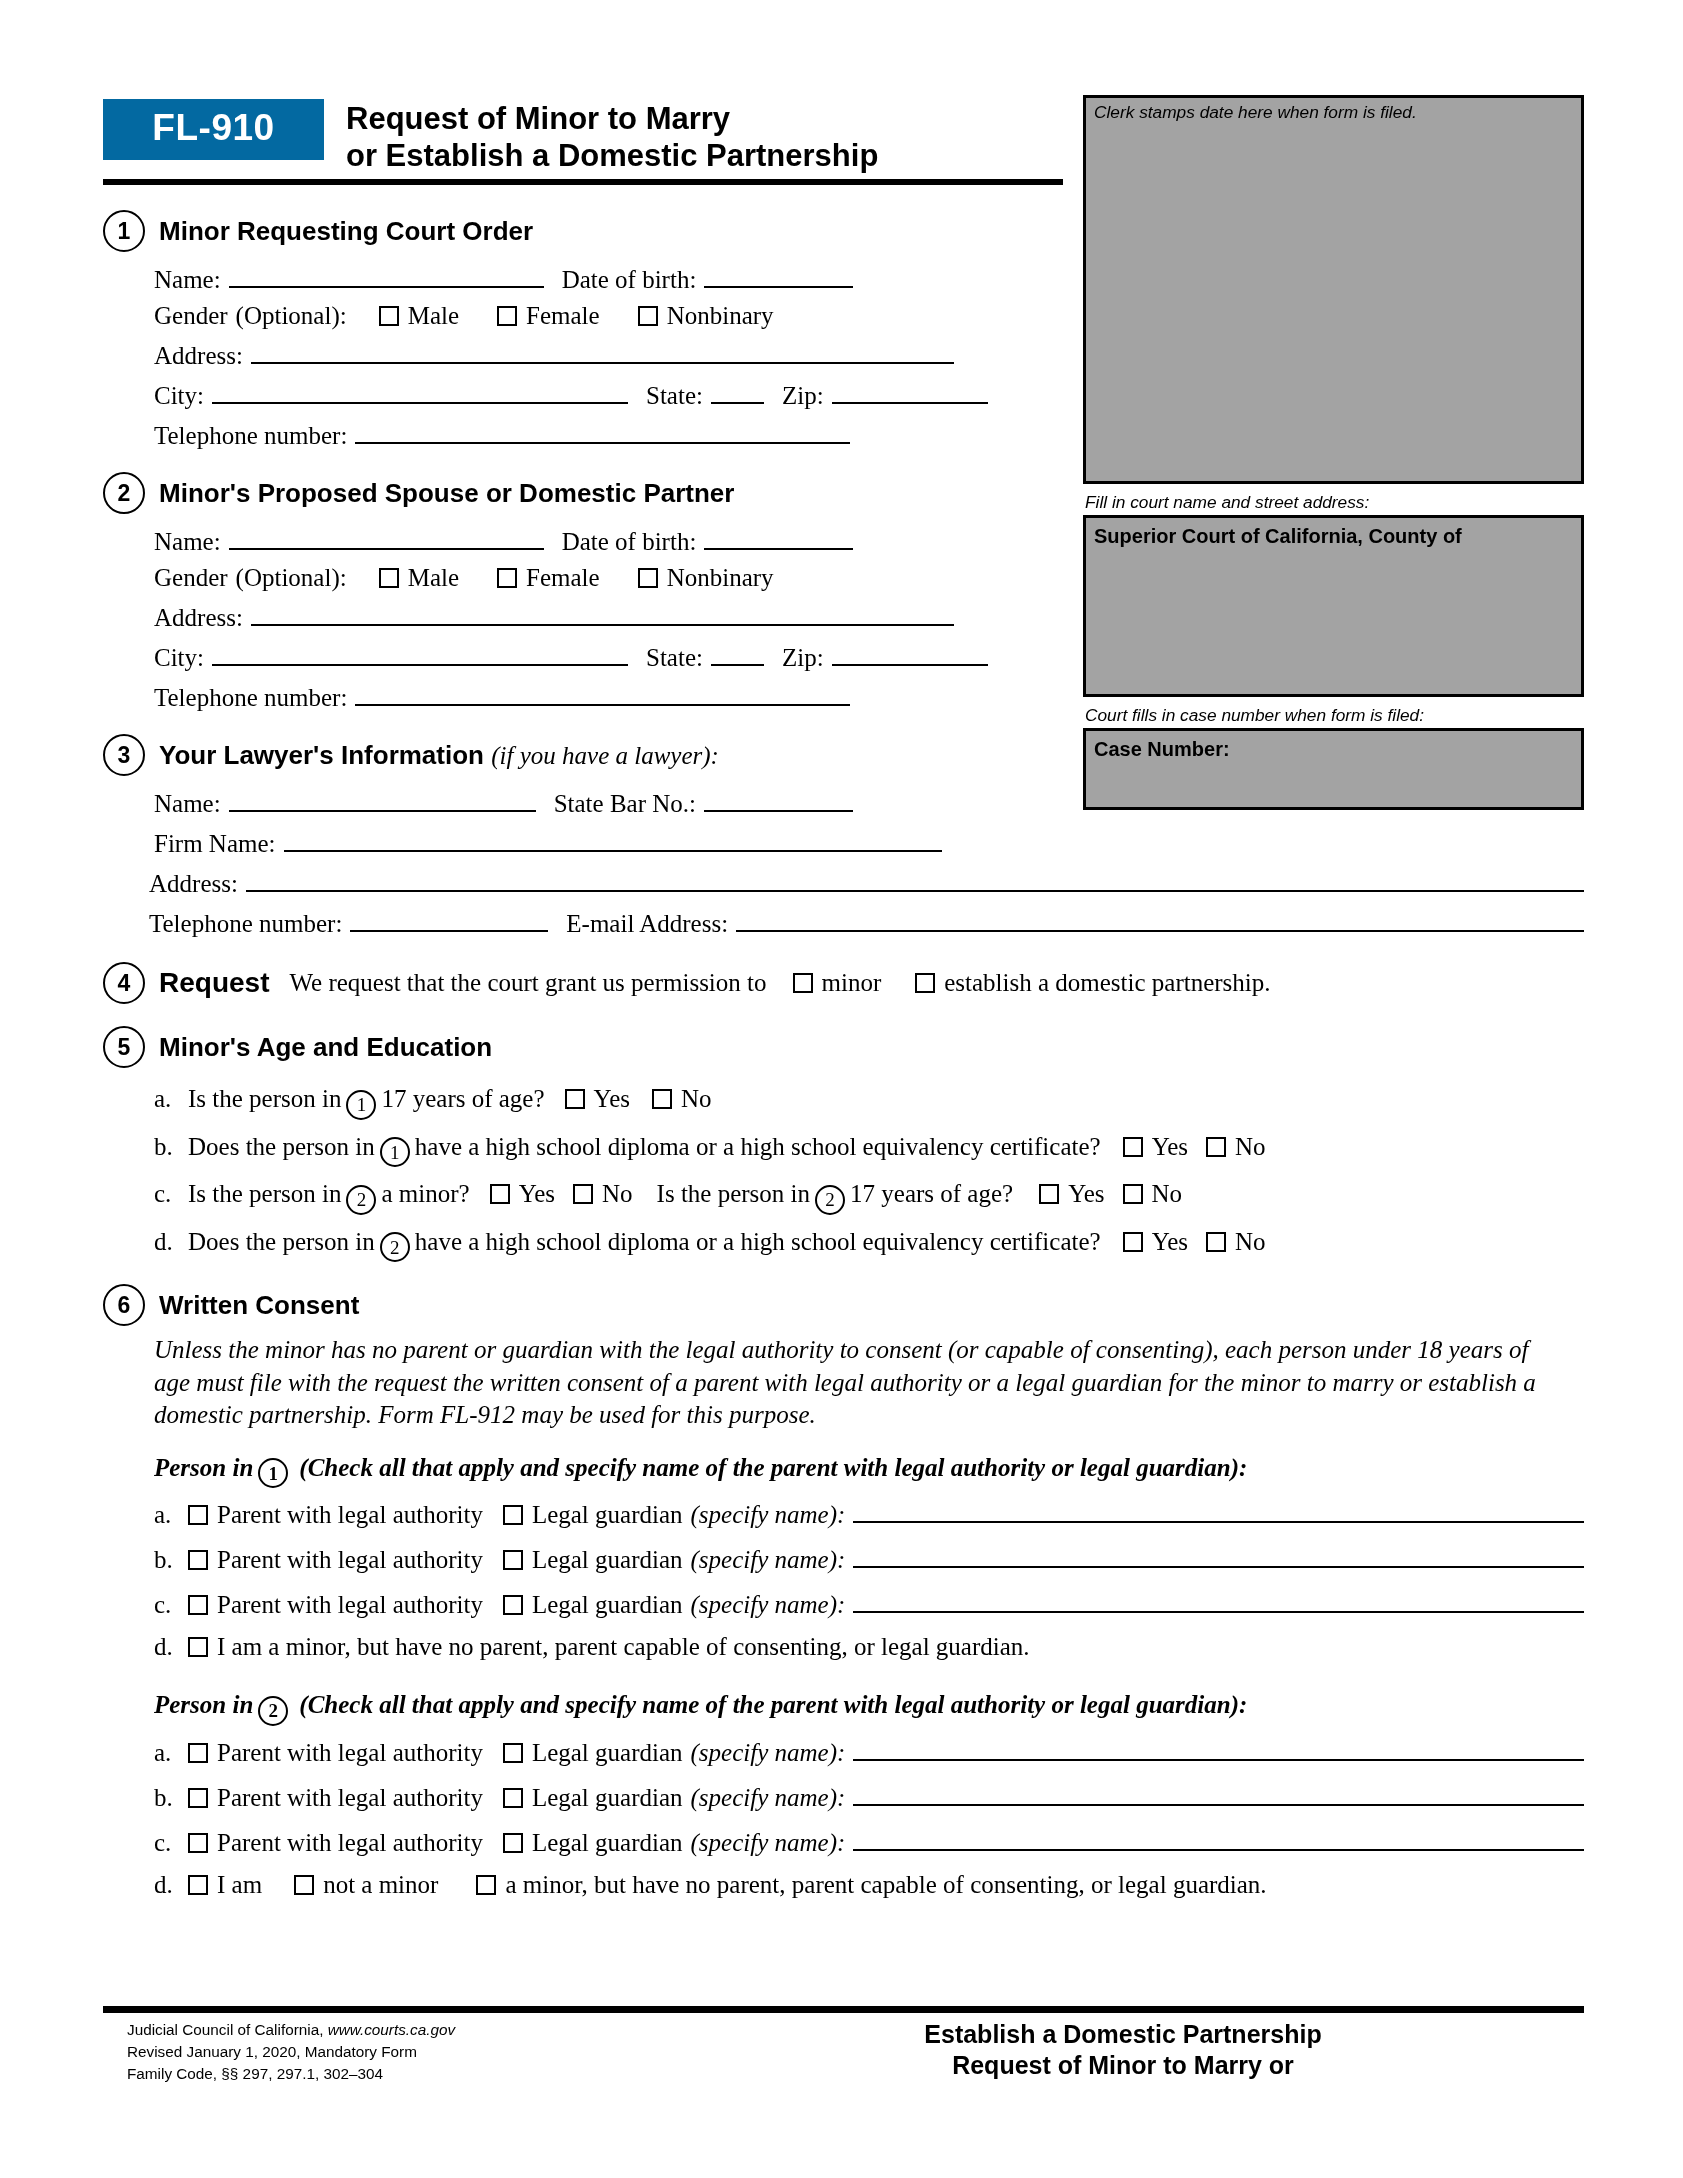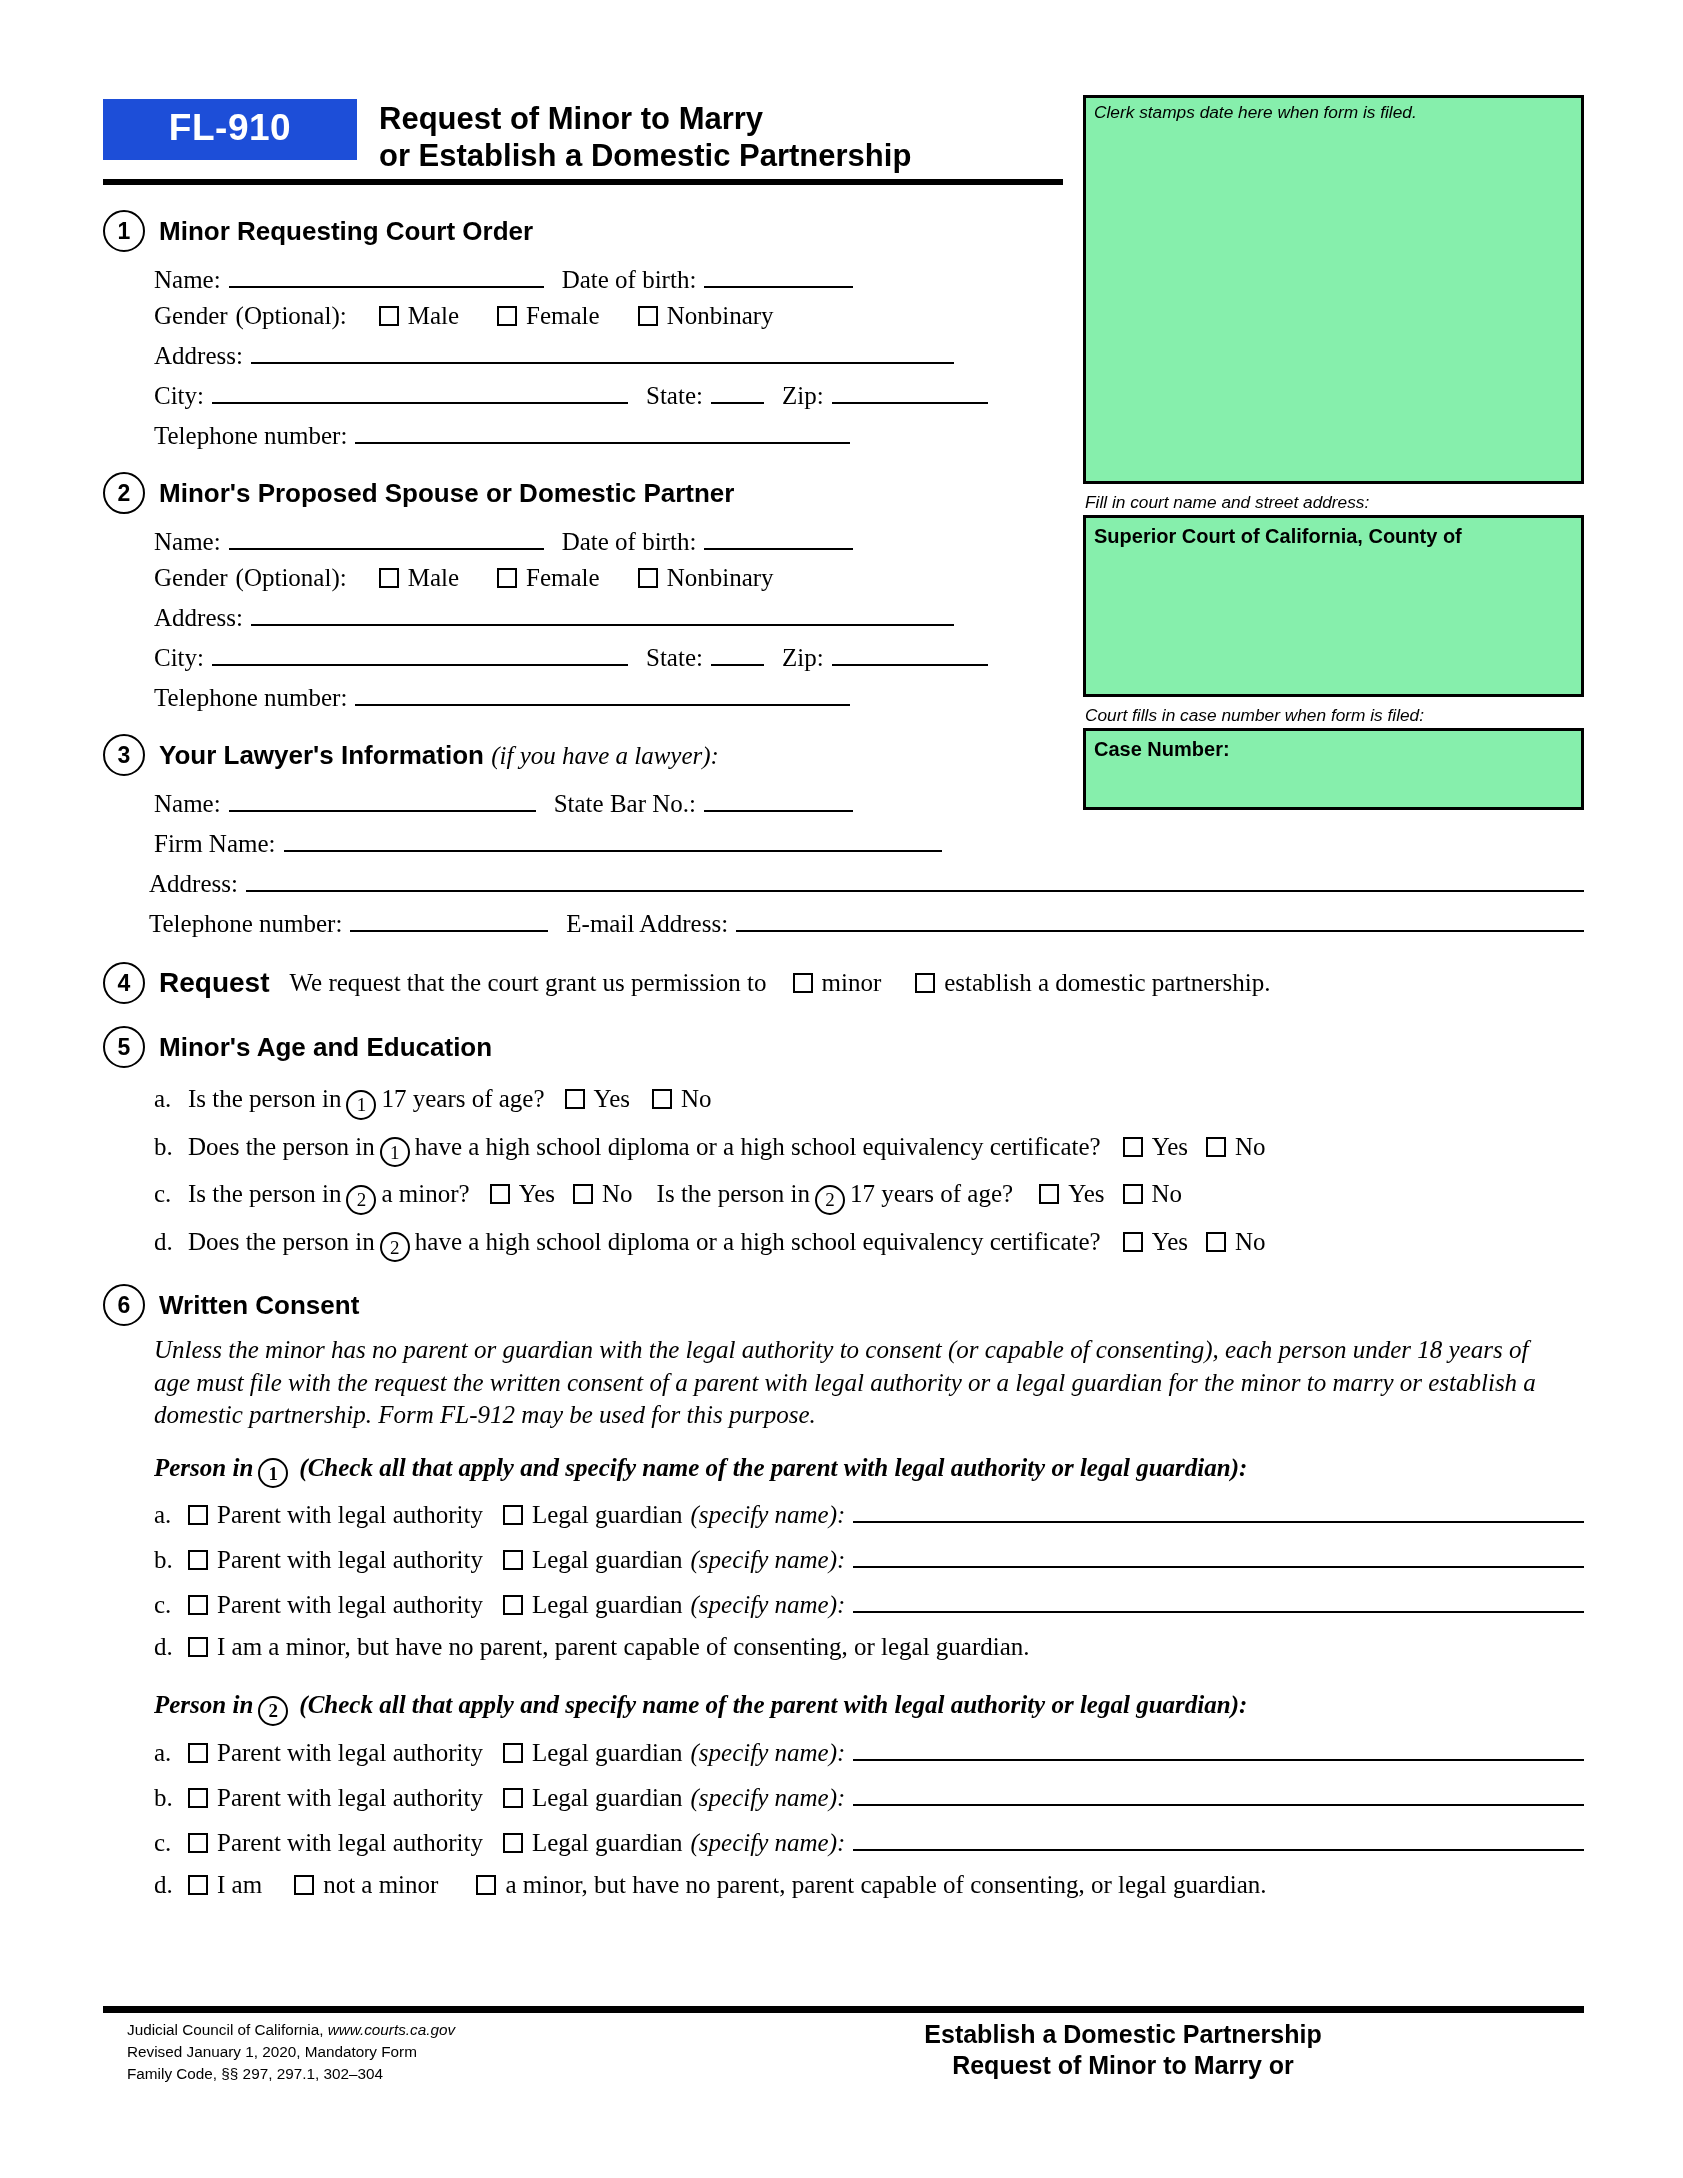--- a/index.html
+++ b/index.html
@@ -25,28 +25,28 @@
 
   
   .hdr {
     position: absolute;
     left: 103px;
     top: 99px;
     width: 960px;
   }
   .hdr-row { display: flex; align-items: flex-start; }
   .formnum-box {
-    background: #1d4ed8;
+    background: #0369a1;
     color: #fff;
     font-family: "Liberation Sans", sans-serif;
     font-weight: bold;
     font-size: 37px;
     letter-spacing: 0.5px;
     padding: 10px 0 12px 0;
-    width: 254px;
+    width: 221px;
     text-align: center;
     line-height: 1.05;
   }
   .hdr-title {
     font-family: "Liberation Sans", sans-serif;
     font-weight: bold;
     font-size: 31px;
     line-height: 1.18;
     padding-left: 22px;
     padding-top: 2px;
@@ -63,21 +63,21 @@
   .caption {
     font-family: "Liberation Sans", sans-serif;
     font-style: italic;
     font-size: 17.3px;
     margin: 0 0 2px 2px;
     line-height: 1.2;
   }
   .box {
     border: 3px solid #000;
     box-sizing: border-box;
-    background: #86efac;
+    background: #a3a3a3;
   }
   .box-inner-label {
     font-family: "Liberation Sans", sans-serif;
     font-weight: bold;
     font-size: 20px;
     padding: 6px 0 0 8px;
     line-height: 1.2;
   }
   .clerk-box { height: 389px; position: relative; }
   .clerk-box .caption-inside {

